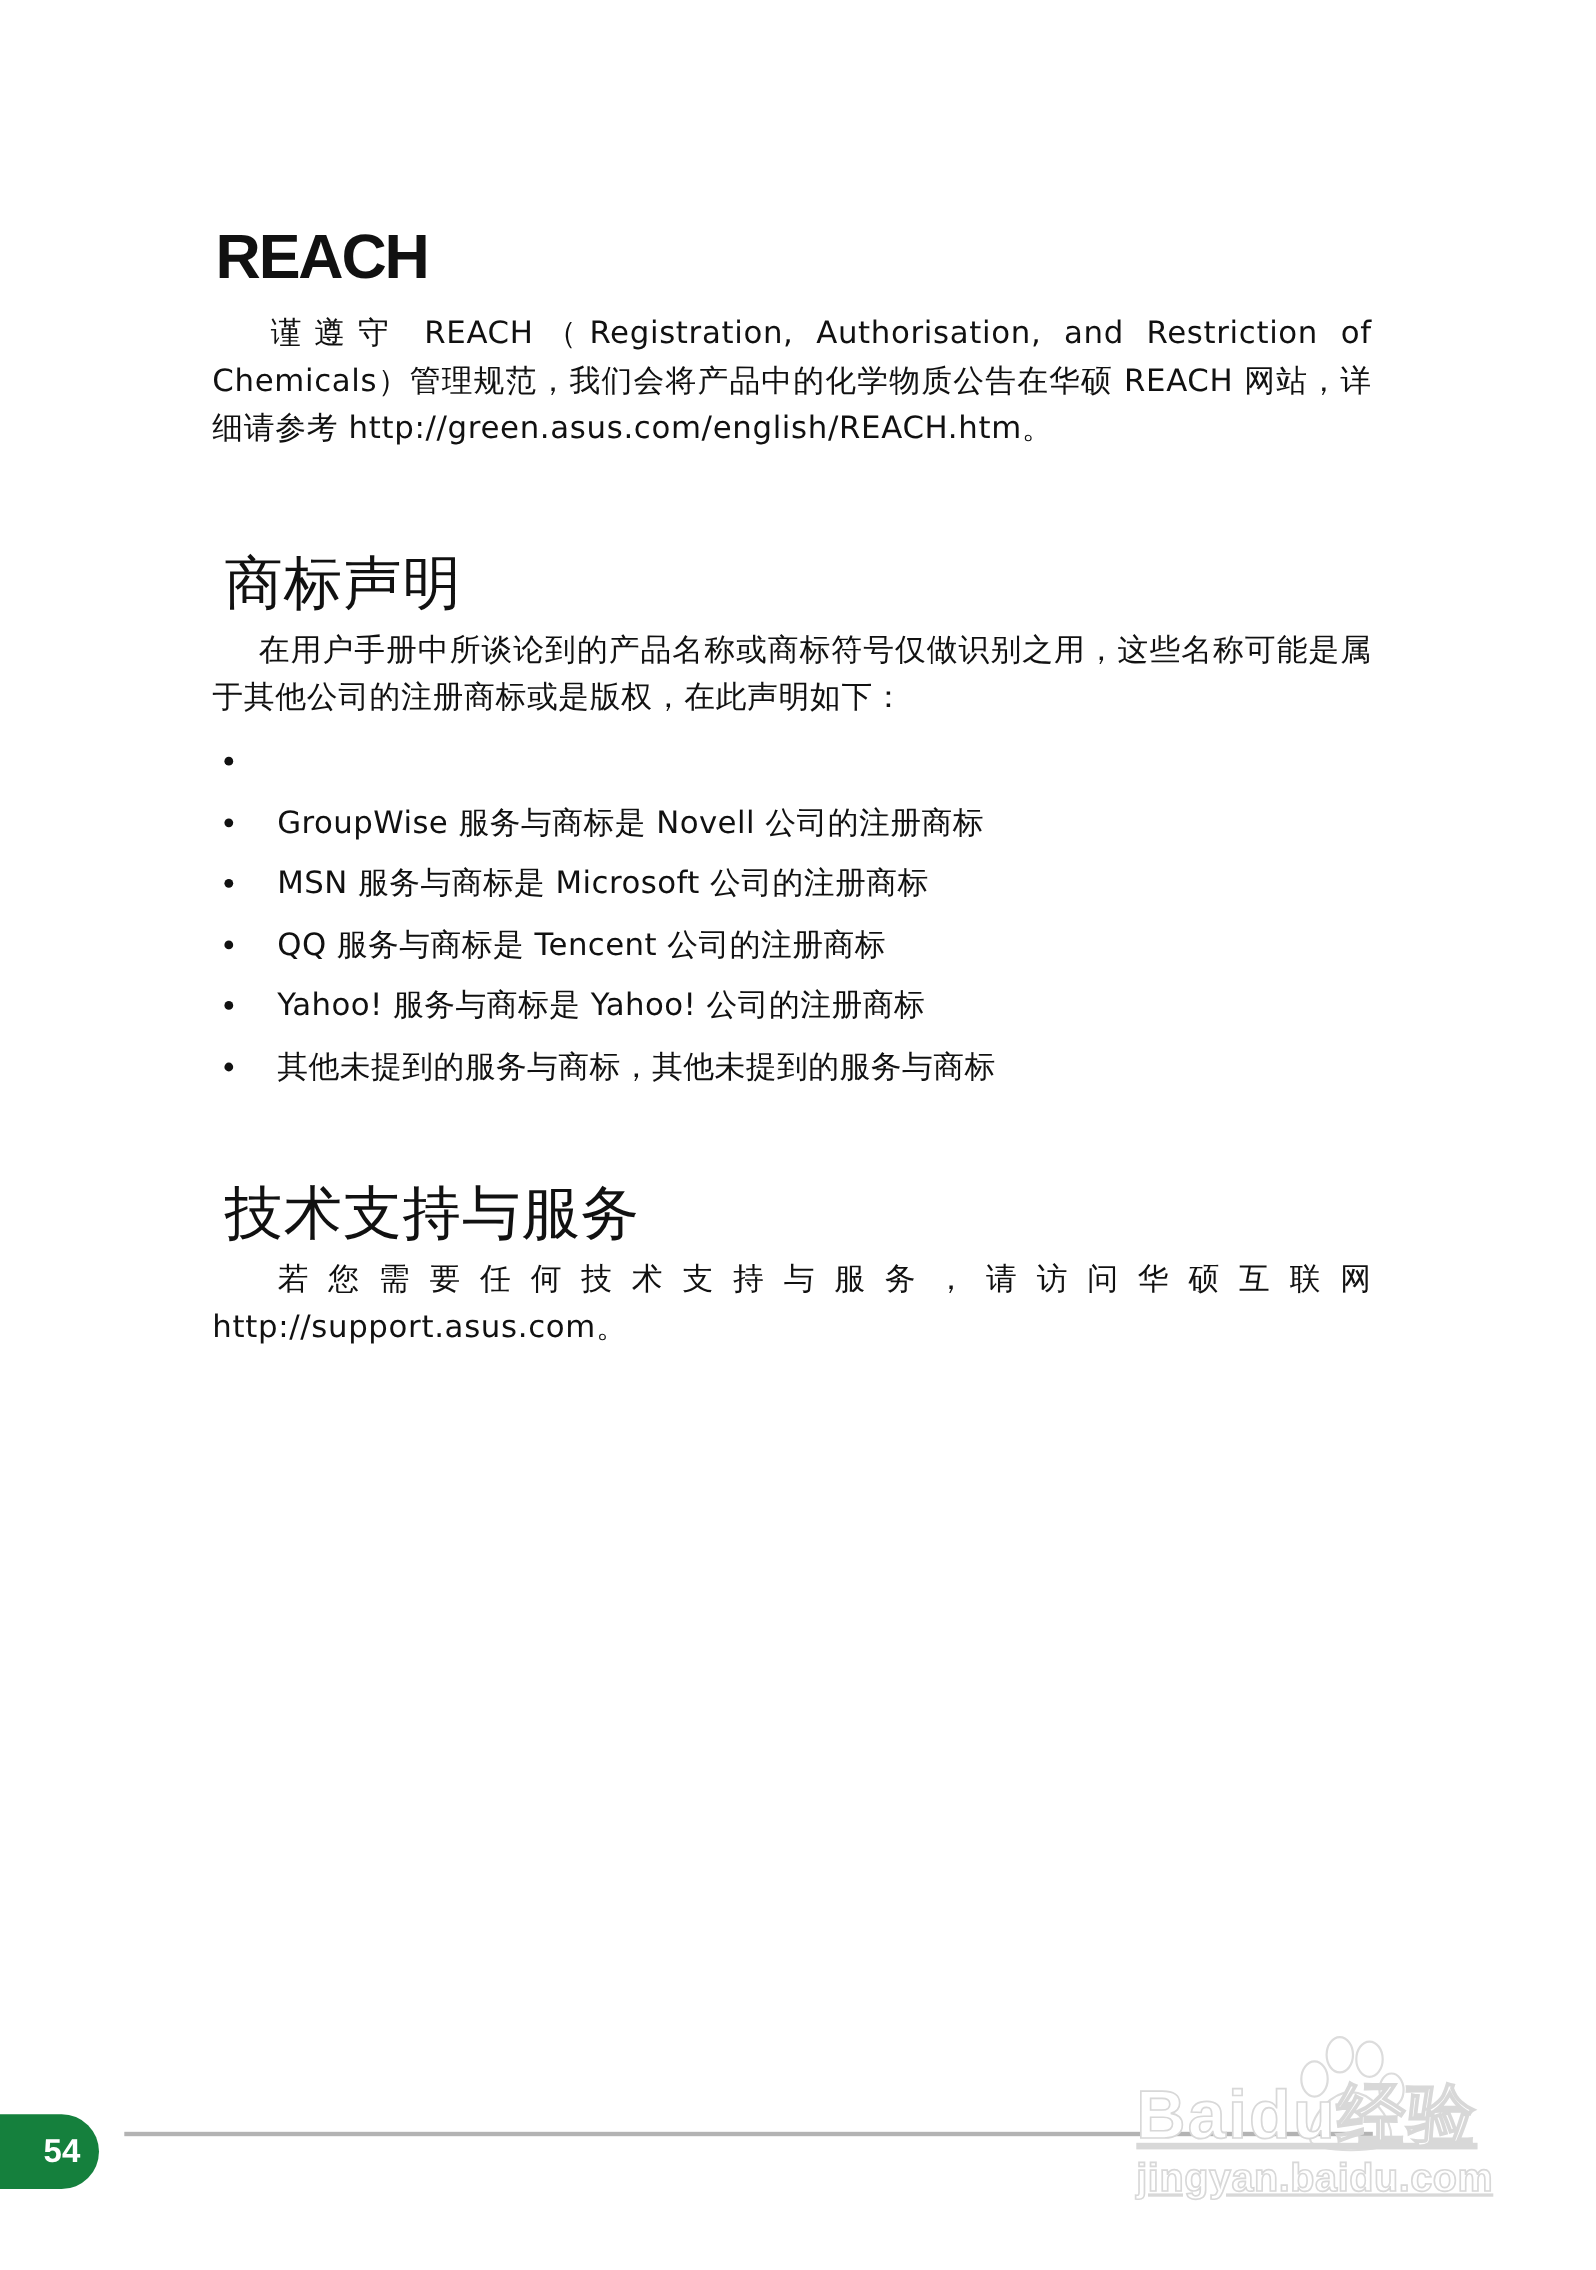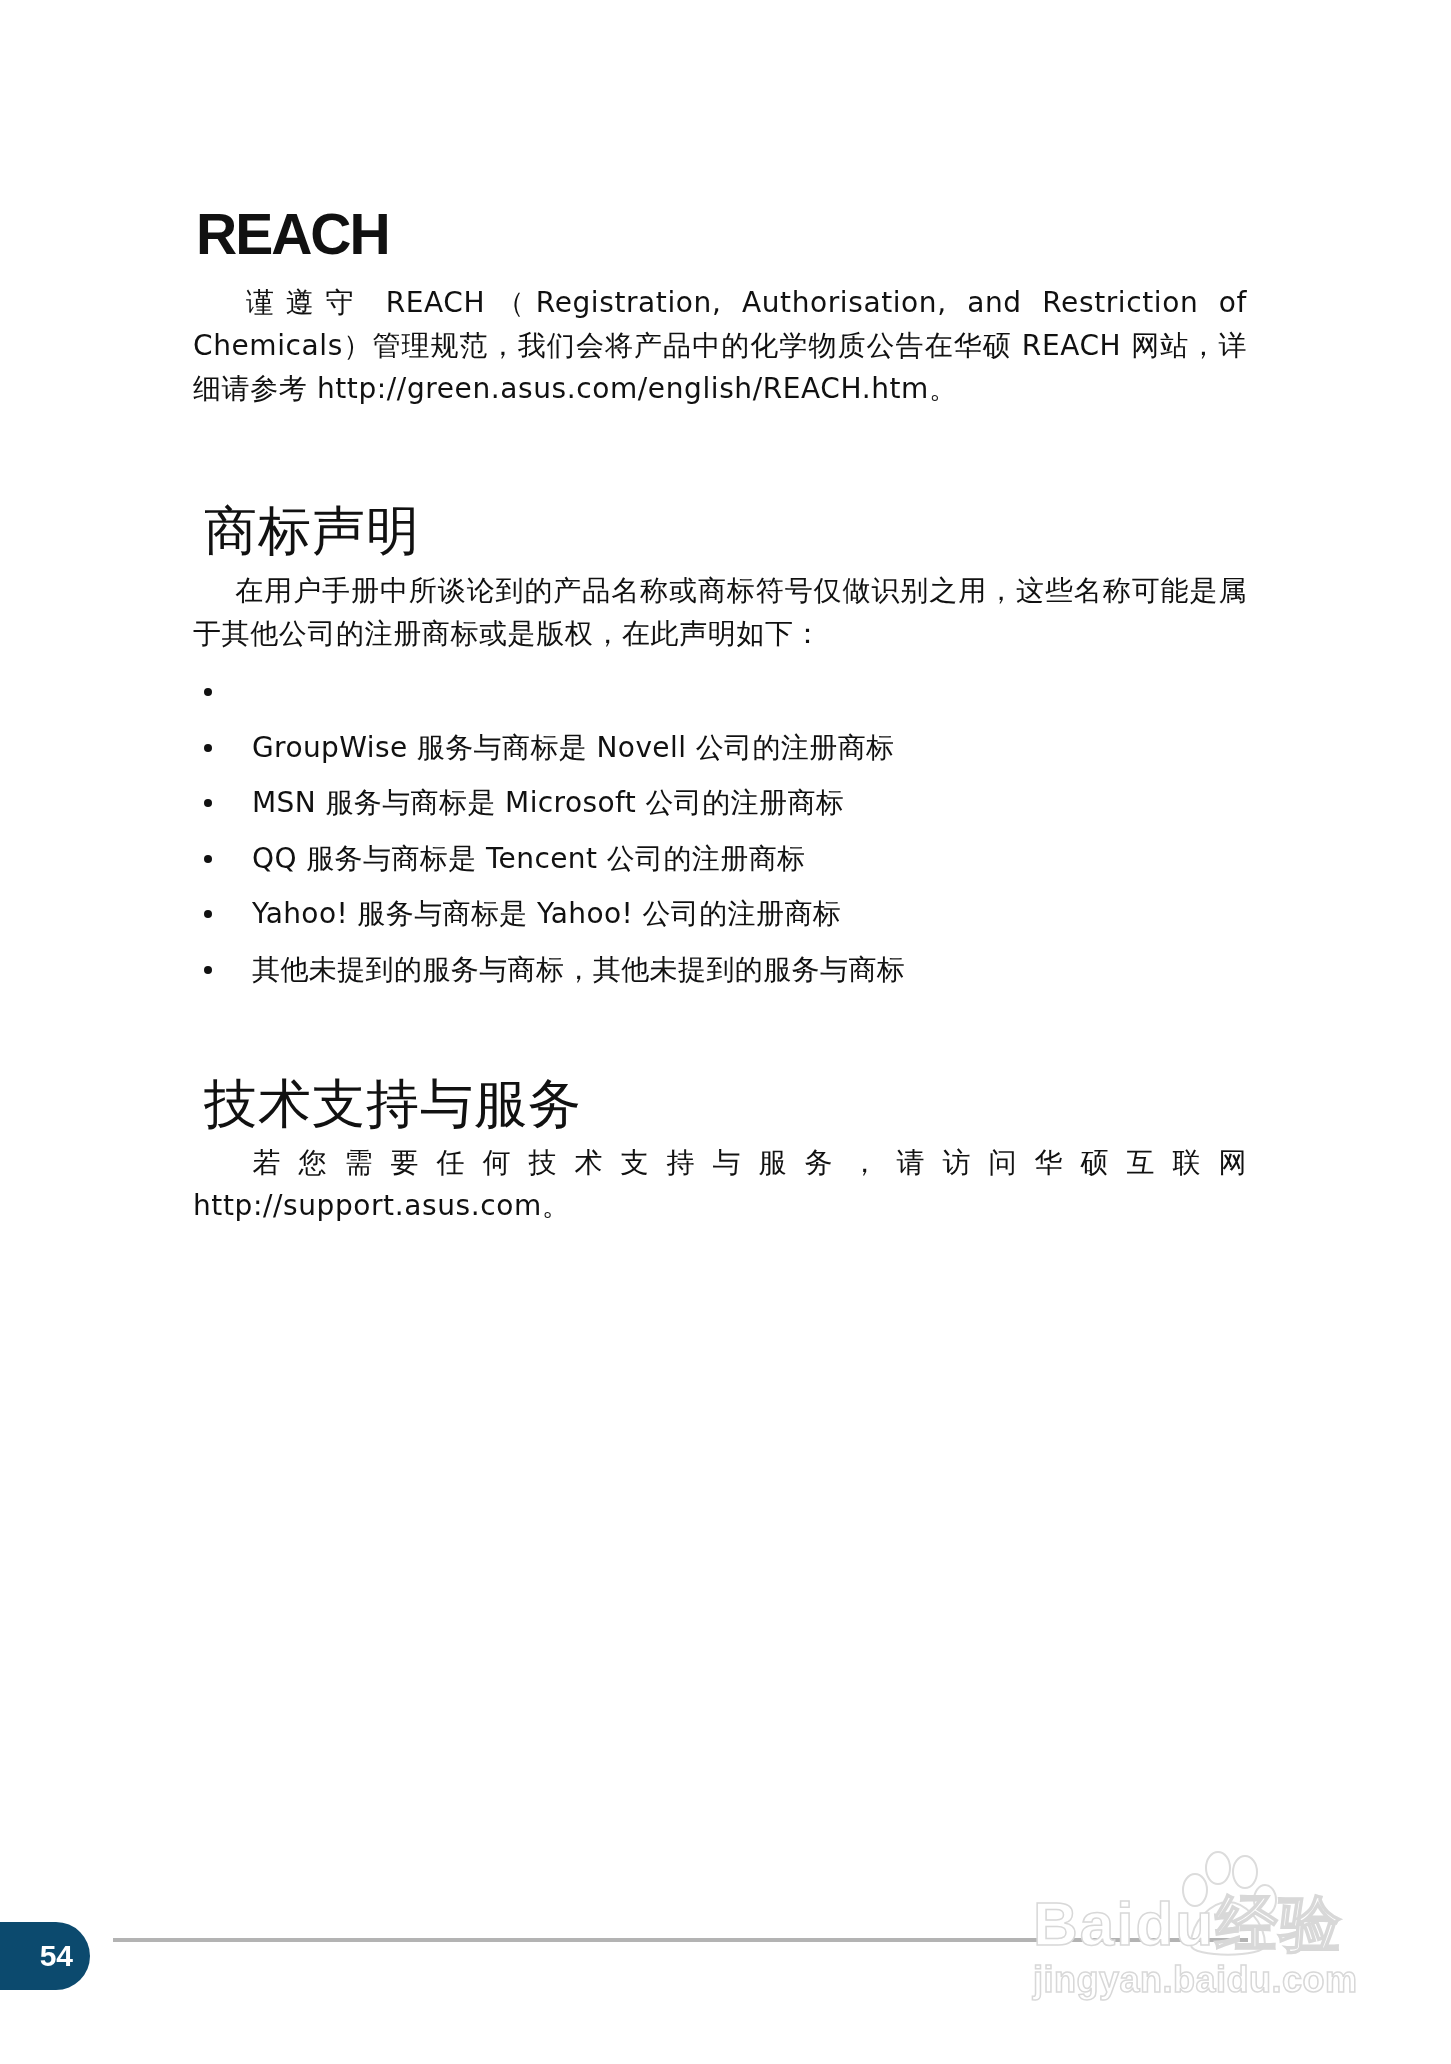--- a/index.html
+++ b/index.html
@@ -23,29 +23,29 @@
   .para .indent { display: inline-block; width: 42px; }
   ul.bullets { left: 193px; top: 667px; width: 1054px; margin: 0; padding: 0; list-style: none; }
   ul.bullets li {
     position: relative; height: 55.6px; line-height: 50px; font-size: 28px; padding-left: 59px;
     letter-spacing: 0.4px;
   }
   ul.bullets li .dot {
     position: absolute; left: 11px; top: 21px; width: 8px; height: 8px; border-radius: 50%; background: #111;
   }
   .page-pill {
-    left: 0; top: 1922px; width: 90px; height: 68px; background: #0c4a6e; border-radius: 0 34px 34px 0;
+    left: 0; top: 1922px; width: 90px; height: 68px; background: #15803d; border-radius: 0 34px 34px 0;
     color: #fff; font-family: "Liberation Sans", sans-serif; font-weight: bold; font-size: 30px;
     display: flex; align-items: center; justify-content: flex-end; padding-right: 17px; box-sizing: border-box;
   }
   .footer-rule { left: 113px; top: 1938px; width: 1135px; height: 4px; background: #b3b3b3; }
   .watermark { left: 1033px; top: 1850px; width: 330px; height: 160px; }
   .wm-text {
     font-family: "Liberation Sans", sans-serif; font-weight: bold; color: #ffffff;
-    -webkit-text-stroke: 1.5px #d8d8d8; position: absolute;
+    -webkit-text-stroke: 1.5px #d8d8d8; position: absolute; text-decoration: underline;
   }
   .wm-brand { left: 0; top: 42px; font-size: 62px; letter-spacing: 2px; line-height: 64px; }
   .wm-url { left: 0; top: 110px; font-size: 36px; line-height: 40px; letter-spacing: 0.5px; }
   .wm-paw { position: absolute; left: 140px; top: 0; }
 </style>
 </head>
 <body>
 
 <h1 class="abs h-latin">REACH</h1>
 <p class="abs para" style="top:281px;"><span class="indent"></span><span>谨遵守 REACH（Registration, Authorisation, and Restriction of Chemicals）管理规范，我们会将产品中的化学物质公告在华硕 REACH 网站，详细请参考 http://green.asus.com/english/REACH.htm。</span></p>

